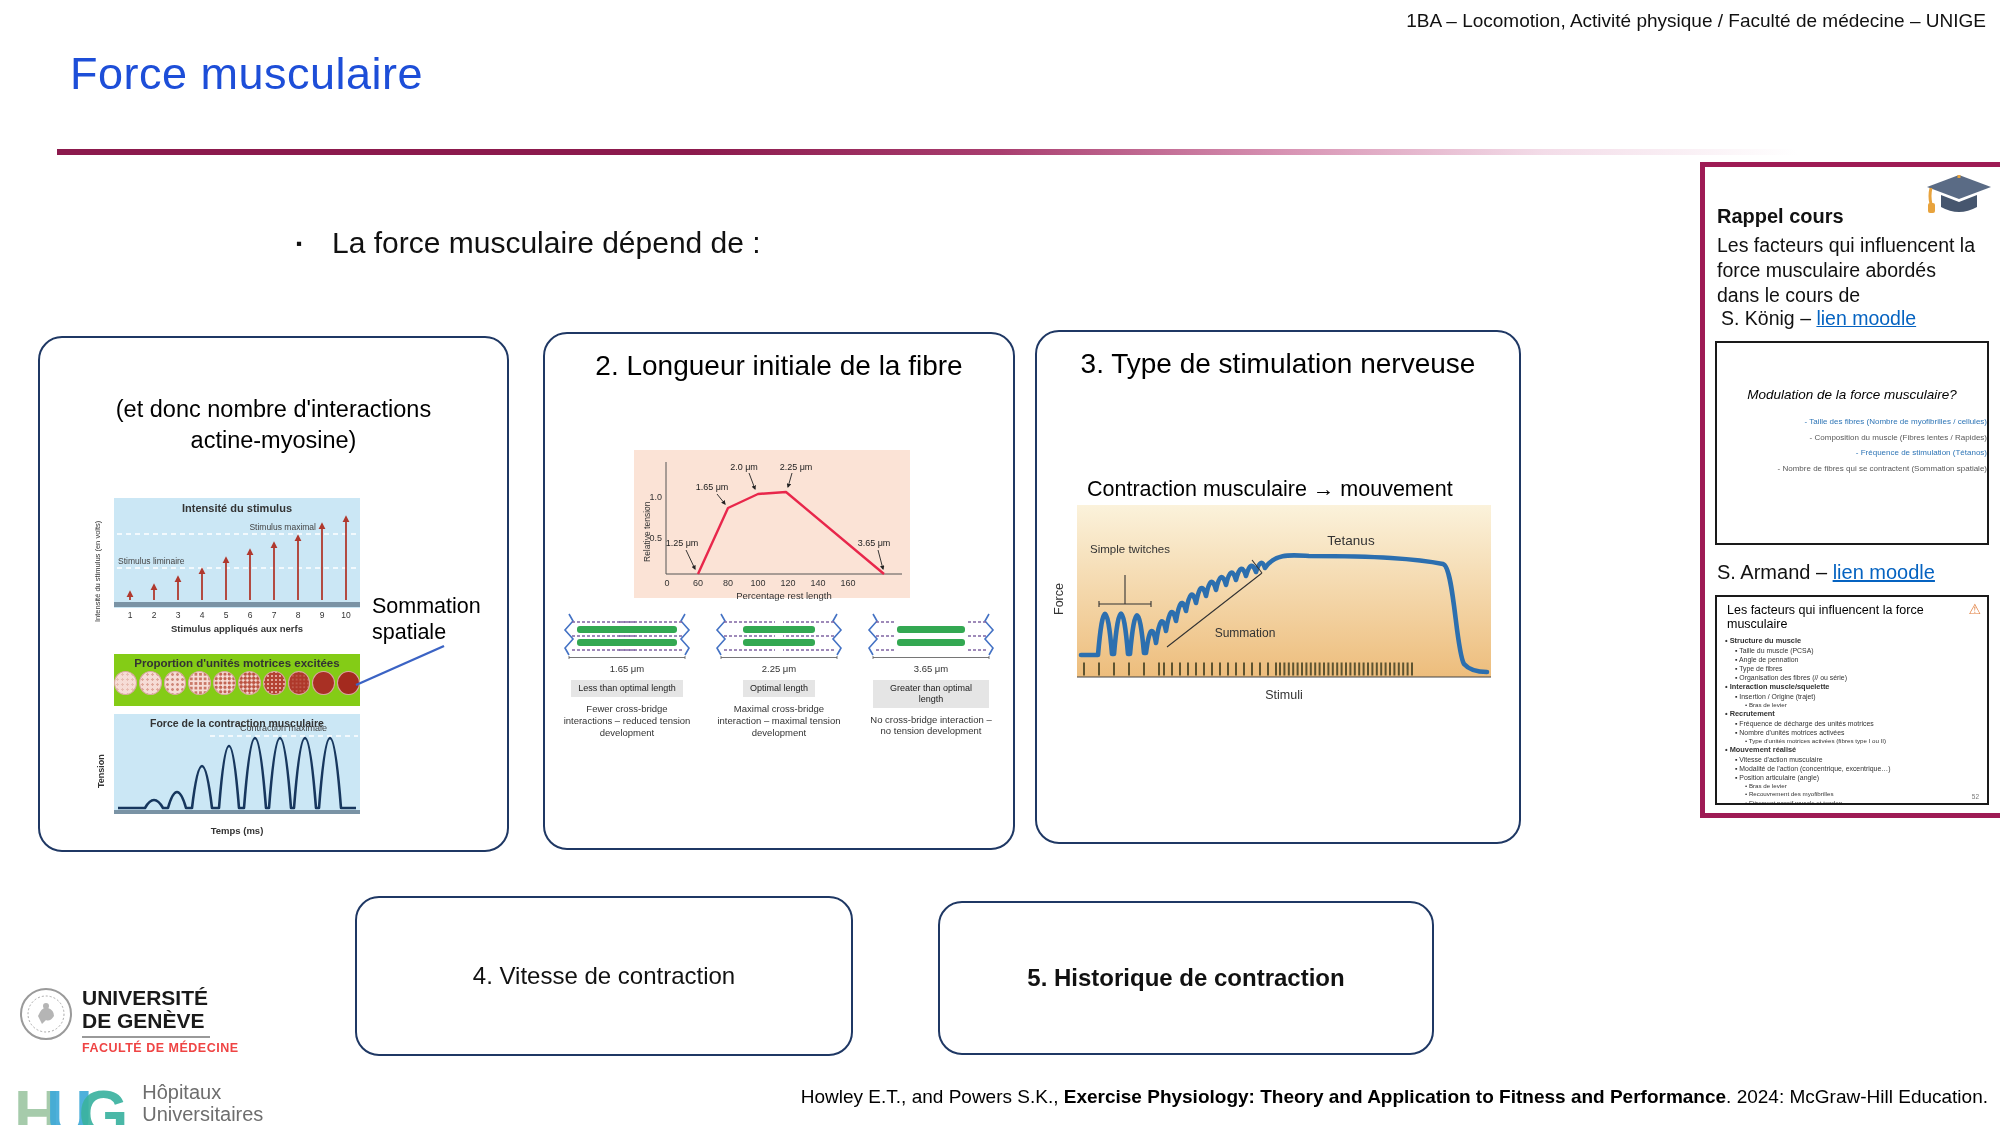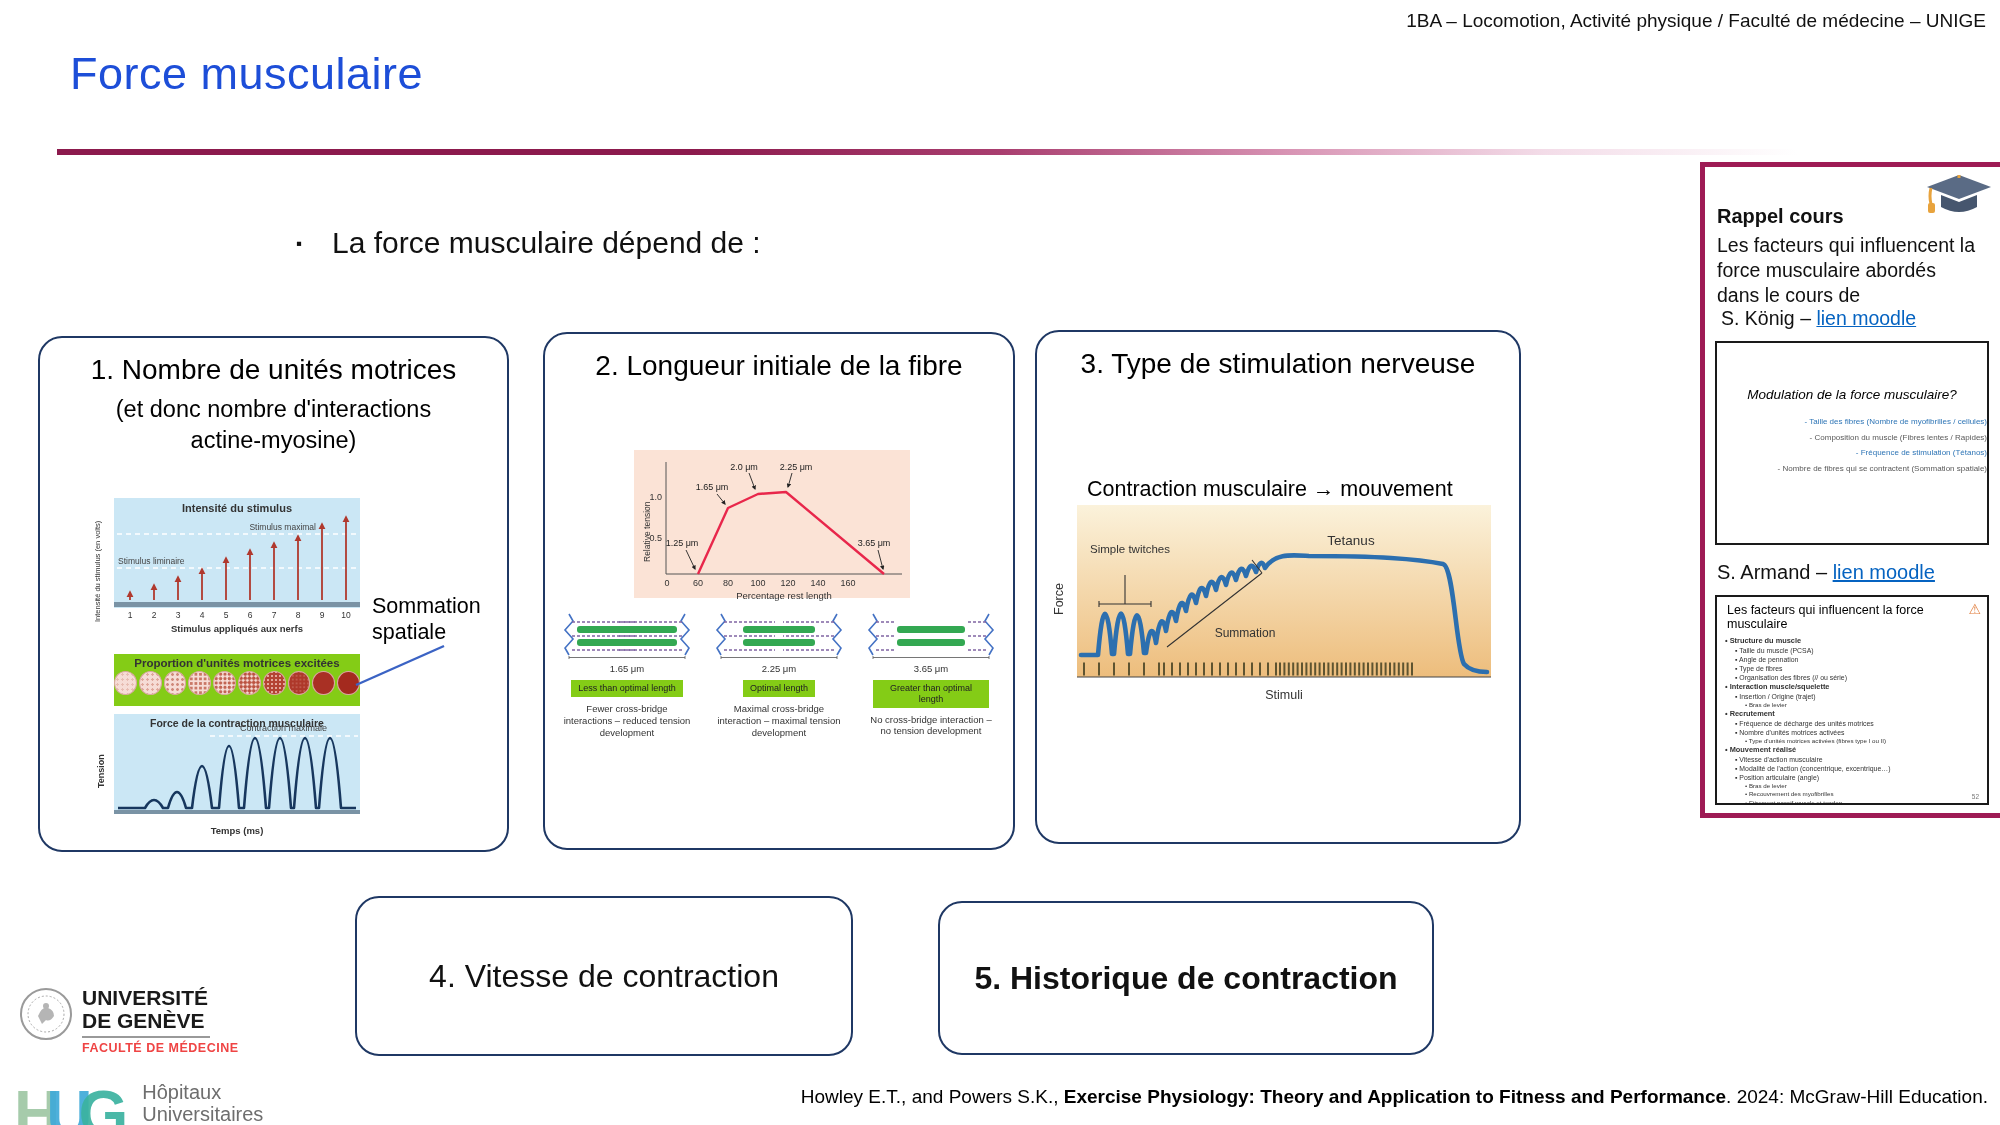--- a/index.html
+++ b/index.html
@@ -16,42 +16,42 @@
   
   .fbox{border:2.5px solid #1F3864;border-radius:24px;background:#fff;}
   .box1{left:38px;top:336px;width:467px;height:512px;}
   .box2{left:543px;top:332px;width:468px;height:514px;}
   .box3{left:1035px;top:330px;width:482px;height:510px;}
   .box4{left:355px;top:896px;width:494px;height:156px;}
   .box5{left:938px;top:901px;width:492px;height:150px;}
   .t1{left:0;right:0;top:16px;text-align:center;font-size:28px;color:#000;}
   .t1b{font-weight:bold;}
   .sub{left:0;right:0;top:56px;text-align:center;font-size:23.5px;line-height:1.3;color:#000;}
-  .center-label{left:0;right:0;top:0;bottom:0;display:flex;align-items:center;justify-content:center;font-size:32px;}
+  .center-label{left:0;right:0;top:0;bottom:0;display:flex;align-items:center;justify-content:center;font-size:24px;}
   
   .bluepanel{left:74px;top:316px;width:246px;height:52px;background:#84cc16;}
   .prop-title{text-align:center;font-size:11.5px;font-weight:bold;color:#333;padding-top:3px;}
   .circles{display:flex;justify-content:center;gap:2px;margin-top:2px;}
   .mu{width:22px;height:22px;border-radius:50%;border:1px solid #D8A79F;background-color:#F6DCD6;}
   .c0{background-image:radial-gradient(#E7BCB2 1px,transparent 1.35px);background-size:5px 5px;}
   .c1{background-image:radial-gradient(#DFA79B 1.1px,transparent 1.45px);background-size:5px 5px;}
   .c2{background-image:radial-gradient(#D08A7C 1.2px,transparent 1.55px);background-size:5px 5px;}
   .c3{background-image:radial-gradient(#C97766 1.3px,transparent 1.7px);background-size:4.6px 4.6px;}
   .c4{background-image:radial-gradient(#C26453 1.5px,transparent 1.9px);background-size:4.4px 4.4px;}
   .c5{background-image:radial-gradient(#BB5240 1.6px,transparent 2px);background-size:4.2px 4.2px;}
   .c6{background-image:radial-gradient(#B44333 1.8px,transparent 2.2px);background-size:4px 4px;background-color:#EFC0B5;}
   .c7{background-image:radial-gradient(#AE382A 1.9px,transparent 2.3px);background-size:3.8px 3.8px;background-color:#E8AB9E;}
   .c8{background-image:radial-gradient(#A93024 2px,transparent 2.4px);background-size:3.6px 3.6px;background-color:#E19A8B;}
   .c9{background-image:radial-gradient(#A42A1E 2.1px,transparent 2.5px);background-size:3.4px 3.4px;background-color:#DC8D7C;}
   .sommation{left:372px;top:594px;width:120px;font-size:21.5px;line-height:1.2;color:#000;}
   
   .sarc-row{left:8px;top:276px;width:452px;display:flex;justify-content:space-between;}
   .sarc-col{width:148px;display:flex;flex-direction:column;align-items:center;text-align:center;}
   .sarc-len{font-size:9.5px;color:#333;margin-top:1px;}
-  .chip{background:#84cc16;color:#222;font-size:9px;line-height:1.2;padding:3px 7px;margin-top:6px;max-width:102px;}
+  .chip{background:#e5e5e5;color:#222;font-size:9px;line-height:1.2;padding:3px 7px;margin-top:6px;max-width:102px;}
   .sarc-cap{font-size:9.5px;color:#333;line-height:1.25;margin-top:6px;max-width:132px;}
   
   .note{left:50px;top:142px;width:392px;font-size:21.5px;line-height:1.45;color:#000;}
   .chart-label{position:absolute;text-align:center;color:#333;}
   .lbl-twitch{left:48px;top:210px;width:90px;font-size:11.5px;line-height:1.25;}
   .lbl-summ{left:148px;top:294px;width:120px;font-size:12px;}
   
   .sidebar{left:1700px;top:162px;width:296px;height:646px;border:5px solid #9E1B55;background:#fff;}
   .rappel-title{left:12px;top:38px;font-size:20px;font-weight:bold;}
   .rappel-text{left:12px;top:66px;width:262px;font-size:19.5px;line-height:1.28;}
@@ -100,21 +100,20 @@
 
   <div class="abs course">1BA – Locomotion, Activité physique / Faculté de médecine – UNIGE</div>
   <div class="abs title">Force musculaire</div>
   <div class="abs rule"></div>
 
   <div class="abs bullet-line">
     <span class="bullet-glyph">▪</span><span>La force musculaire dépend de :</span>
   </div>
 
   <div class="abs fbox box1">
-    <div class="abs t1">1. Nombre de unités motrices</div>
     <div class="abs sub">
       <span>(et donc nombre d'interactions</span><br>
       <span>actine-myosine)</span>
     </div>
 
     <svg class="abs" style="left:52px;top:158px;" width="310" height="142" viewBox="0 0 310 142">
       <defs>
         <marker id="ra" viewBox="0 0 6 6" refX="4.5" refY="3" markerWidth="4" markerHeight="4" orient="auto">
           <path d="M0 0 L6 3 L0 6 Z" fill="#B0392E"></path>
         </marker>

